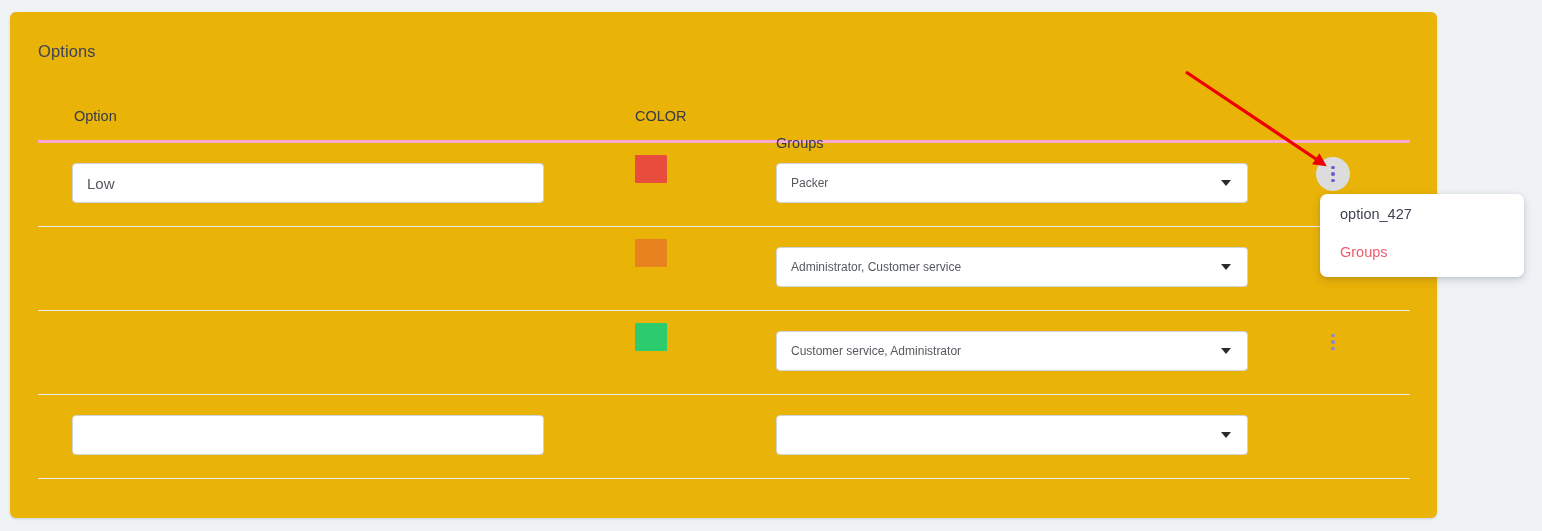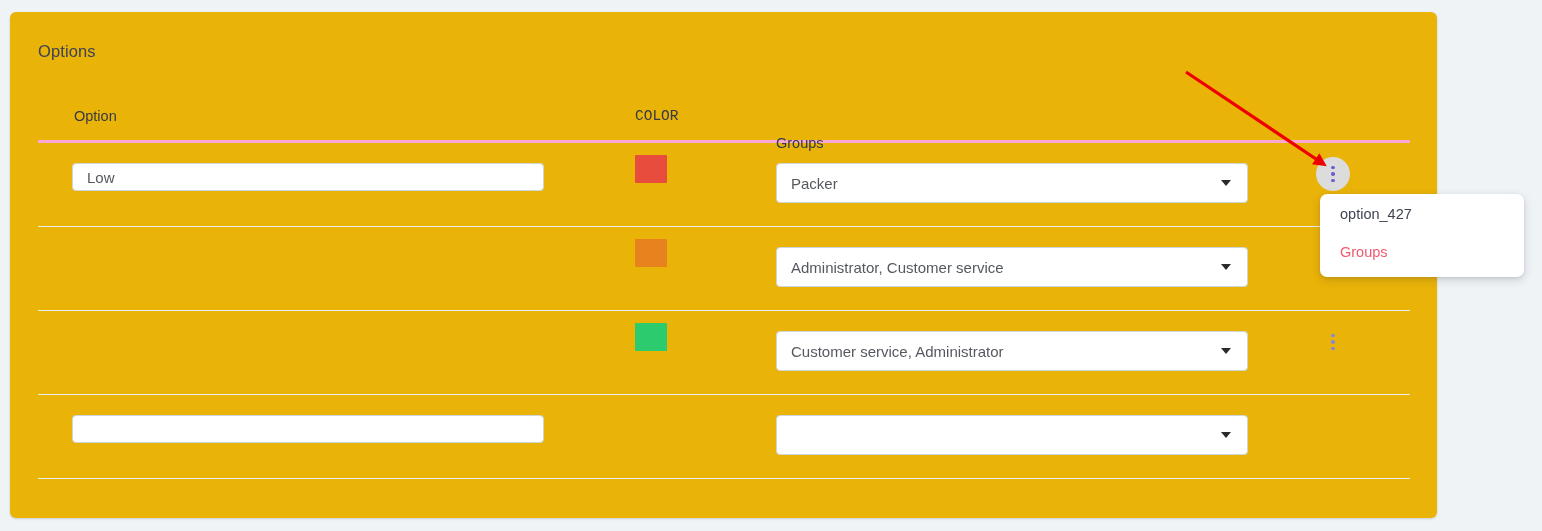--- a/index.html
+++ b/index.html
@@ -51,36 +51,36 @@
     height: 46px;
     border-bottom: 3px solid #f9a8d4;
   }
   .head-cell {
     position: absolute;
     top: 14px;
     font-size: 14.5px;
     color: #343a46;
   }
   .head-option { left: 36px; }
-  .head-color  { left: 597px; font-family: Liberation Mono, monospace; }
+  .head-color  { left: 597px; }
   .head-groups { left: 738px; margin-top: 27px; }
 
   .row {
     position: relative;
     height: 83px;
     border-bottom: 1px solid #e9ecef;
   }
 
   
   .opt-input {
     position: absolute;
     left: 34px;
     top: 20px;
     width: 472px;
-    height: 28px;
+    height: 40px;
     box-sizing: border-box;
     border: 1px solid #ced4da;
     border-radius: 4px;
     background: #ffffff;
     font-family: "Liberation Sans", sans-serif;
     font-size: 15px;
     color: #55595f;
     padding: 0 14px;
     outline: none;
   }
@@ -99,21 +99,21 @@
   .grp-select {
     position: absolute;
     left: 738px;
     top: 20px;
     width: 472px;
     height: 40px;
     box-sizing: border-box;
     border: 1px solid #ced4da;
     border-radius: 4px;
     background: #ffffff;
-    font-size: 15px;
+    font-size: 12px;
     color: #55595f;
     padding: 0 14px;
     display: flex;
     align-items: center;
     cursor: pointer;
     user-select: none;
   }
   .grp-select .caret {
     position: absolute;
     right: 16px;

